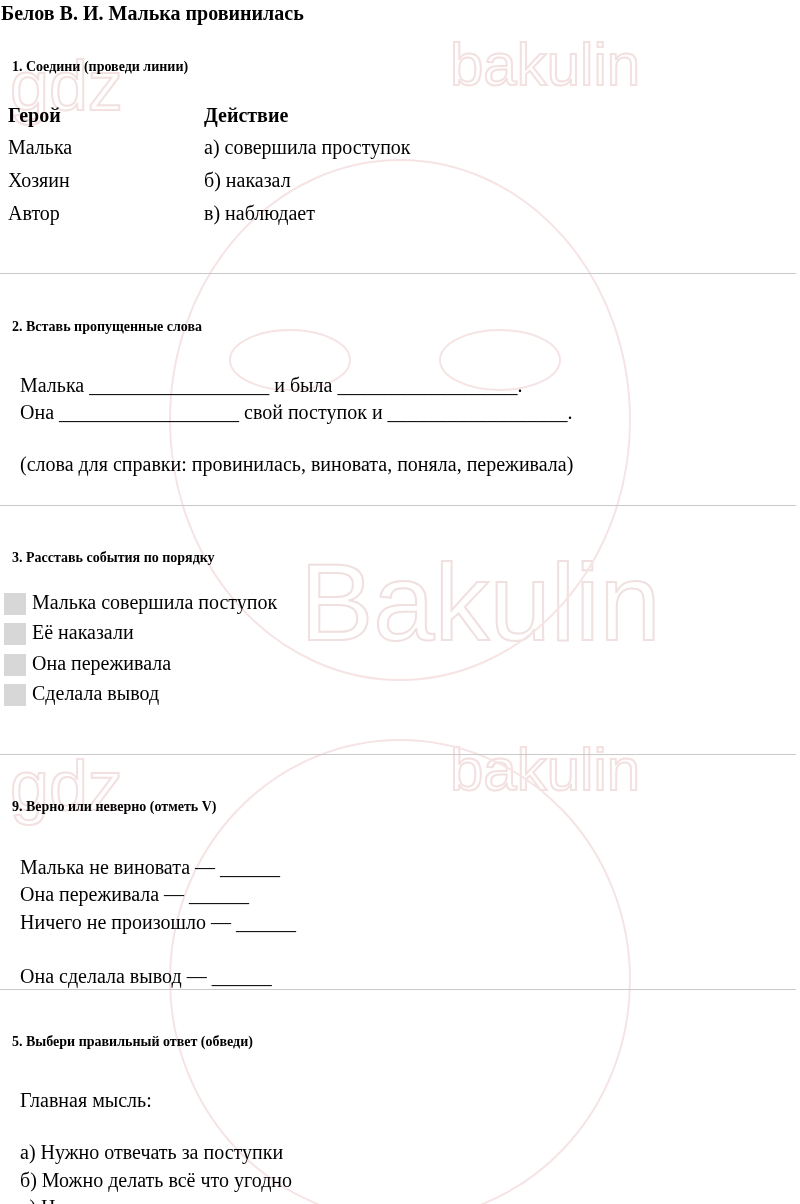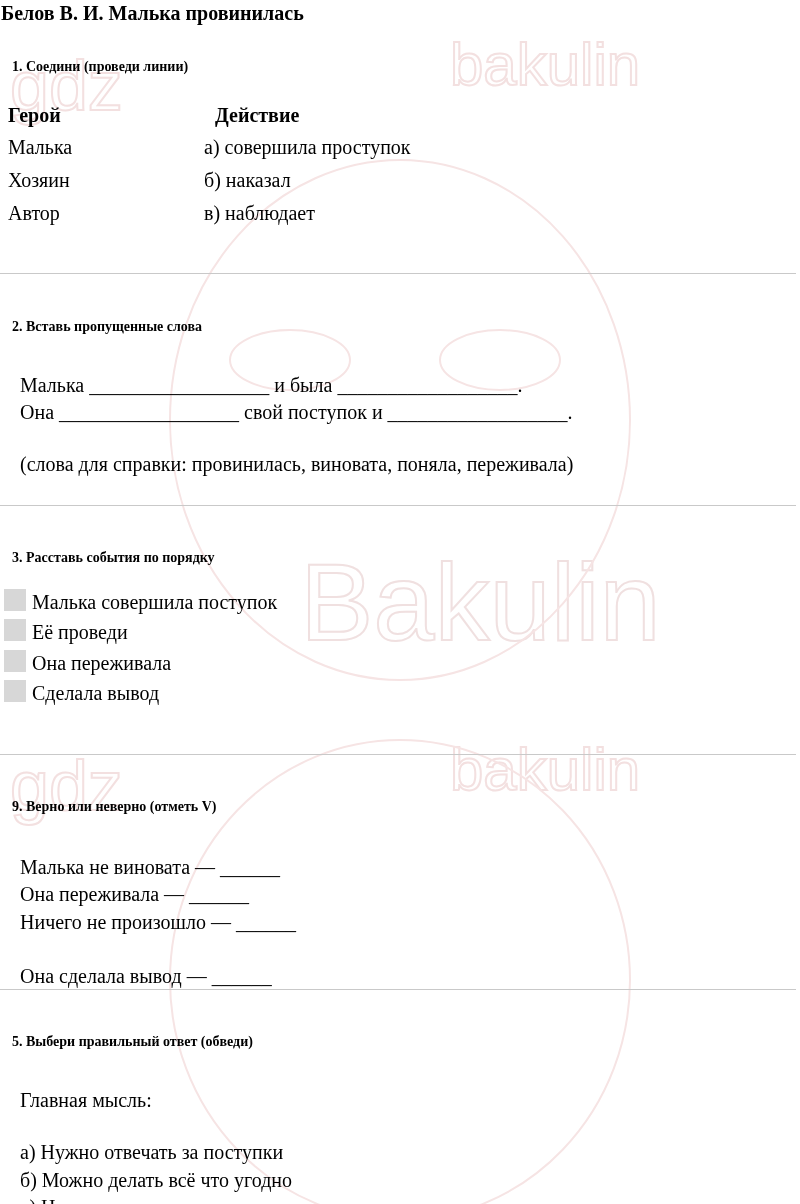--- a/index.html
+++ b/index.html
@@ -8,21 +8,21 @@
     font-family: "Liberation Serif", serif; color: #000;
   }
   .wm { position: absolute; inset: 0; pointer-events: none; z-index: 0; }
   .page { position: relative; z-index: 1; padding: 0 4px; }
   .title { position: absolute; left: 1px; top: 0px; font-weight: bold; font-size: 20px; line-height: 26px; margin: 0; }
   .h { position: absolute; left: 4px; font-weight: bold; font-size: 14px; line-height: 26px; margin: 8px; }
   .line { position: absolute; left: 4px; font-size: 20px; line-height: 26px; white-space: pre; margin: 16px; }
   .hr { position: absolute; left: 0; width: 796px; height: 0; border-top: 1.5px solid #c9c9c9; }
   .tbl-cell { position: absolute; font-size: 20px; line-height: 26px; }
   .tbl-cell.bold { font-weight: bold; text-align: right; }
-  .cb-row { position: absolute; left: 4px; font-size: 20px; line-height: 26px; display: flex; align-items: flex-start; }
+  .cb-row { position: absolute; left: 4px; font-size: 20px; line-height: 26px; display: flex; align-items: flex-end; }
   .cb { width: 22px; height: 22px; background: #d7d7d7; margin-right: 6px; flex: none; }
 </style>
 </head>
 <body>
 
 <svg class="wm" width="800" height="1204" viewBox="0 0 800 1204">
   <g fill="none" stroke="#f4dada" stroke-width="2">
     <text x="10" y="110" font-size="70" font-family="Liberation Sans, sans-serif" fill="none" stroke="#f3e0e0">gdz</text>
     <text x="450" y="85" font-size="60" font-family="Liberation Sans, sans-serif" fill="none" stroke="#f3e0e0">bakulin</text>
     <text x="300" y="640" font-size="110" font-family="Liberation Sans, sans-serif" fill="none" stroke="#f0e0e0">Bakulin</text>
@@ -33,21 +33,21 @@
     <ellipse cx="290" cy="360" rx="60" ry="30" stroke="#f6e4e4"></ellipse>
     <ellipse cx="500" cy="360" rx="60" ry="30" stroke="#f6e4e4"></ellipse>
   </g>
 </svg>
 
 <div class="page">
   <h1 class="title">Белов В. И. Малька провинилась</h1>
 
   <h2 class="h" style="top:46px">1. Соедини (проведи линии)</h2>
   <div class="tbl-cell bold" style="left:8px;top:102px">Герой</div>
-  <div class="tbl-cell bold" style="left:215px;top:102px">Действие</div>
+  <div class="tbl-cell bold" style="left:204px;top:102px">Действие</div>
   <div class="tbl-cell" style="left:8px;top:134px">Малька</div>
   <div class="tbl-cell" style="left:8px;top:167px">Хозяин</div>
   <div class="tbl-cell" style="left:8px;top:200px">Автор</div>
   <div class="tbl-cell" style="left:204px;top:134px">а) совершила проступок</div>
   <div class="tbl-cell" style="left:204px;top:167px">б) наказал</div>
   <div class="tbl-cell" style="left:204px;top:200px">в) наблюдает</div>
 
   <div class="hr" style="top:273px"></div>
 
   <h2 class="h" style="top:306px">2. Вставь пропущенные слова</h2>
@@ -57,21 +57,21 @@
 
   <div class="hr" style="top:505px"></div>
 
   <h2 class="h" style="top:537px">3. Расставь события по порядку</h2>
   <div class="cb-row" style="top:589px">
     <span class="cb"></span>
     <span>Малька совершила поступок</span>
   </div>
   <div class="cb-row" style="top:619px">
     <span class="cb"></span>
-    <span>Её проведи</span>
+    <span>Её наказали</span>
   </div>
   <div class="cb-row" style="top:650px">
     <span class="cb"></span>
     <span>Она переживала</span>
   </div>
   <div class="cb-row" style="top:680px">
     <span class="cb"></span>
     <span>Сделала вывод</span>
   </div>
 

